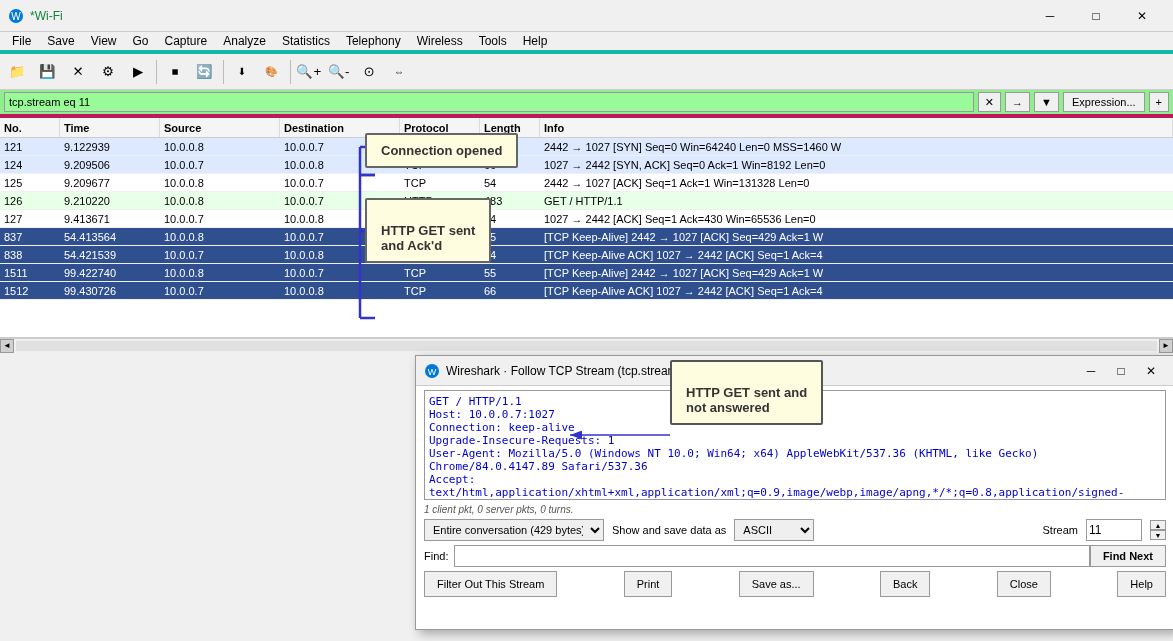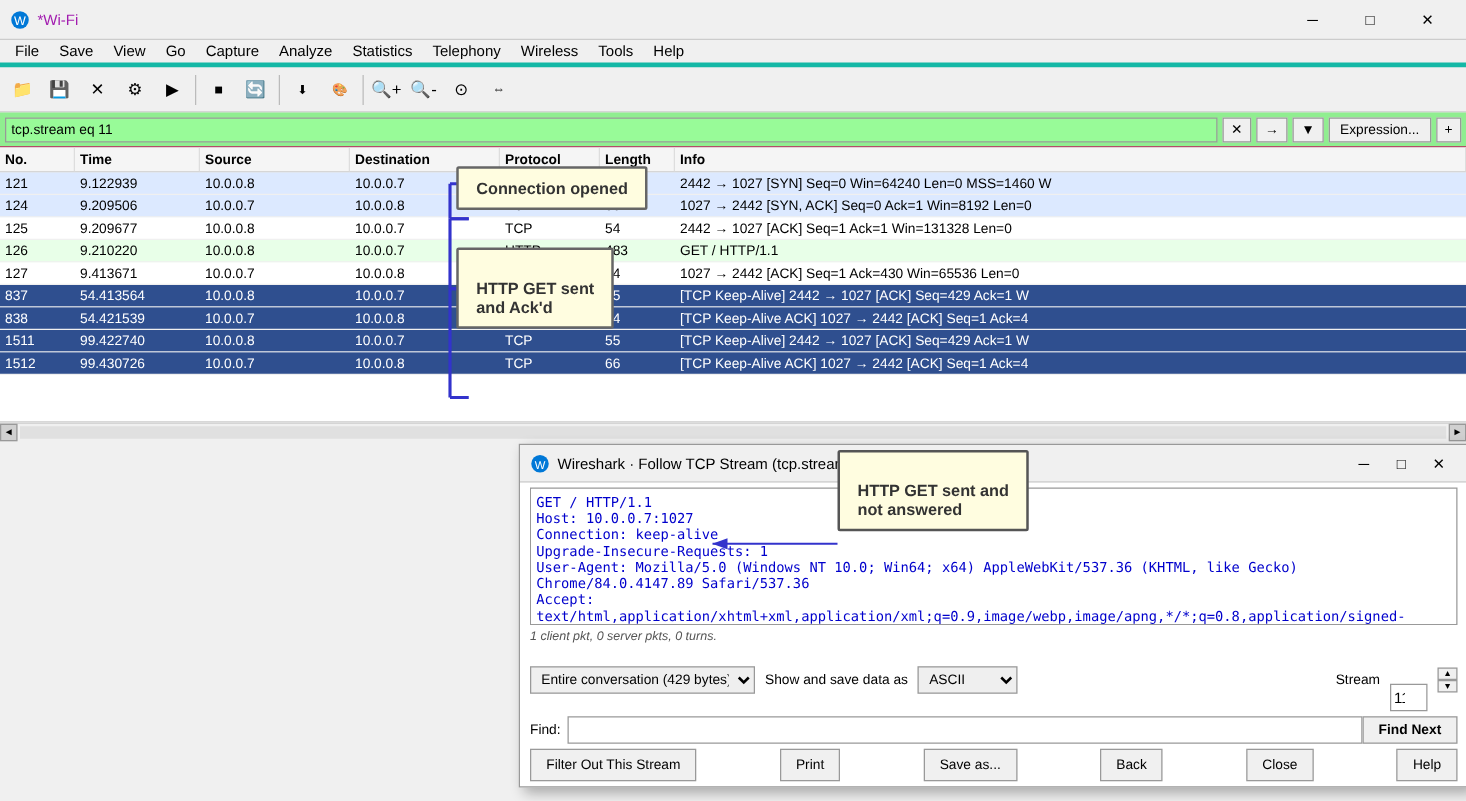--- a/index.html
+++ b/index.html
@@ -1,34 +1,34 @@
 <!DOCTYPE html>
 <html><head>
   <meta charset="utf-8">
   <style>
     * { margin: 0; padding: 0; box-sizing: border-box; }
     body { font-family: 'Segoe UI', Tahoma, Geneva, Verdana, sans-serif; font-size: 12px; background: #f0f0f0; width: 1173px; height: 641px; overflow: hidden; position: relative; }
     
     
     .titlebar { background: #f0f0f0; height: 32px; display: flex; align-items: center; padding: 0 8px; border-bottom: 1px solid #ccc; }
-    .titlebar-title { flex: 1; font-size: 12px; color: #a21caf; }
+    .titlebar-title { flex: 1; font-size: 12px; color: #15803d; }
     .titlebar-controls { display: flex; gap: 0; }
     .titlebar-btn { width: 46px; height: 32px; display: flex; align-items: center; justify-content: center; cursor: pointer; font-size: 12px; background: transparent; border: none; }
 
     
     .menubar { background: #f0f0f0; height: 22px; display: flex; align-items: center; padding: 0 4px; border-bottom: 4px solid #14b8a6; }
     .menu-item { padding: 2px 8px; cursor: pointer; font-size: 12px; }
 
     
     .toolbar { background: #f0f0f0; height: 36px; display: flex; align-items: center; padding: 2px 4px; border-bottom: 1px solid #ccc; gap: 2px; }
     .toolbar-btn { width: 28px; height: 28px; display: flex; align-items: center; justify-content: center; border: 1px solid transparent; cursor: pointer; background: transparent; border-radius: 2px; }
     .toolbar-sep { width: 1px; height: 24px; background: #bbb; margin: 0 2px; }
 
     
-    .filterbar { height: 28px; display: flex; align-items: center; background: #90ee90; padding: 0 4px; gap: 4px; border-bottom: 1px solid #be185d; }
+    .filterbar { height: 28px; display: flex; align-items: center; background: #90ee90; padding: 0 4px; gap: 4px; border-bottom: 4px solid #be185d; }
     .filter-input { flex: 1; height: 20px; border: 1px solid #999; padding: 0 4px; font-size: 11px; background: #98fb98; }
     .filter-btn { height: 20px; padding: 0 6px; border: 1px solid #999; background: #f0f0f0; cursor: pointer; font-size: 11px; }
     .filter-expression { height: 20px; padding: 0 8px; border: 1px solid #999; background: #f0f0f0; cursor: pointer; font-size: 11px; }
 
     
     .packet-list { background: white; border-bottom: 1px solid #ccc; }
     .packet-header { display: flex; background: #f5f5f5; border-bottom: 1px solid #ccc; height: 20px; align-items: center; font-weight: bold; font-size: 11px; }
     .packet-header .col { border-right: 1px solid #ddd; padding: 0 4px; height: 100%; display: flex; align-items: center; }
     .packet-row { display: flex; height: 18px; align-items: center; font-size: 11px; border-bottom: 1px solid #f0f0f0; }
     .packet-row .col { padding: 0 4px; overflow: hidden; white-space: nowrap; text-overflow: ellipsis; height: 100%; display: flex; align-items: center; }
@@ -303,21 +303,21 @@
     <div class="dialog-controls-row">
       <select class="dialog-select" style="width:180px;">
         <option>Entire conversation (429 bytes)</option>
       </select>
       <span class="dialog-label">Show and save data as</span>
       <select class="dialog-select" style="width:80px;">
         <option>ASCII</option>
       </select>
       <div style="flex:1;"></div>
       <span class="dialog-label">Stream</span>
-      <input class="stream-num" type="number" value="11" style="width: 30px; height: 22px; border: 1px solid rgb(153, 153, 153); font-size: 12px; padding: 0px 2px; margin-top: 28px;">
+      <input class="stream-num" type="number" value="11" style="width: 56px; height: 22px; border: 1px solid rgb(153, 153, 153); font-size: 12px; padding: 0px 2px;">
       <div class="stream-spinner">
         <div class="stream-spinner-btn">▲</div>
         <div class="stream-spinner-btn">▼</div>
       </div>
     </div>
 
     <div class="find-row">
       <span class="find-label">Find:</span>
       <input class="find-input" type="text" style="">
       <button class="find-next-btn">Find Next</button>

